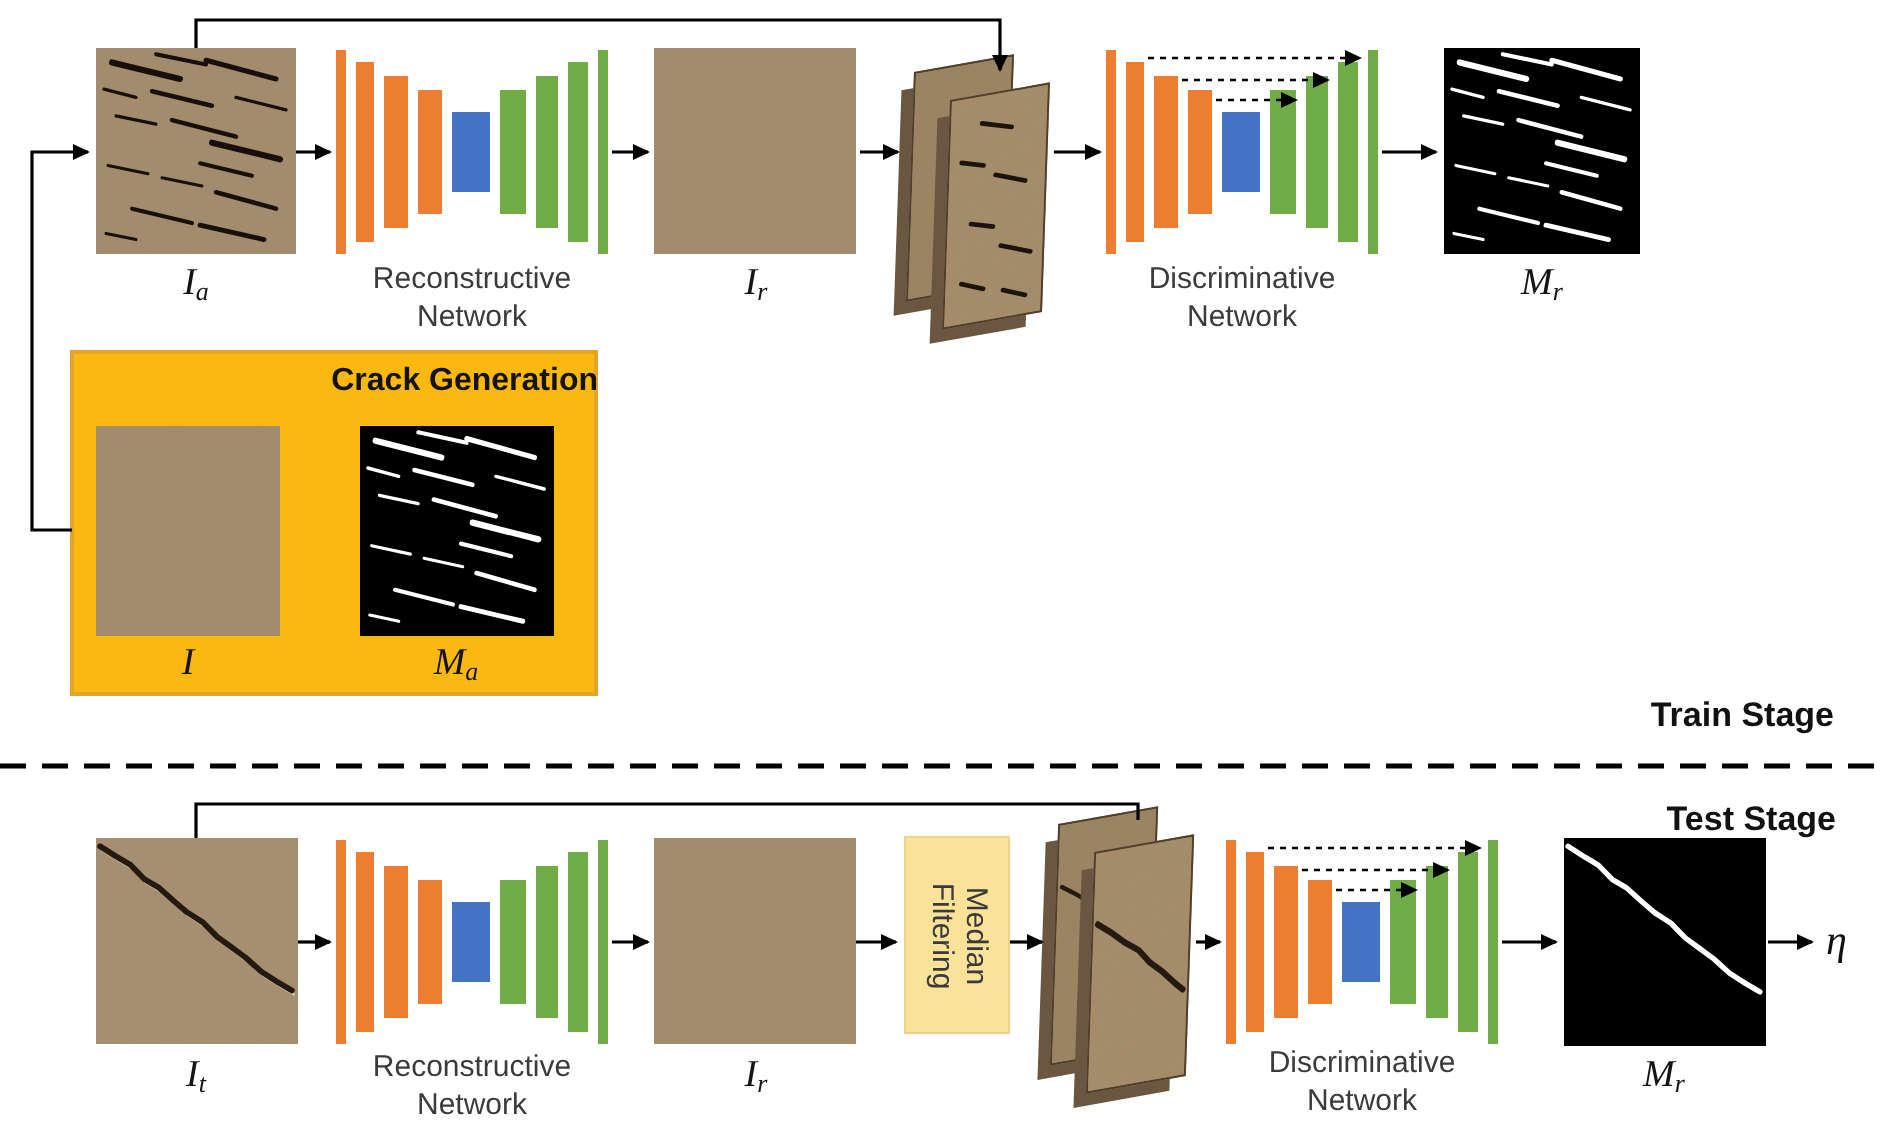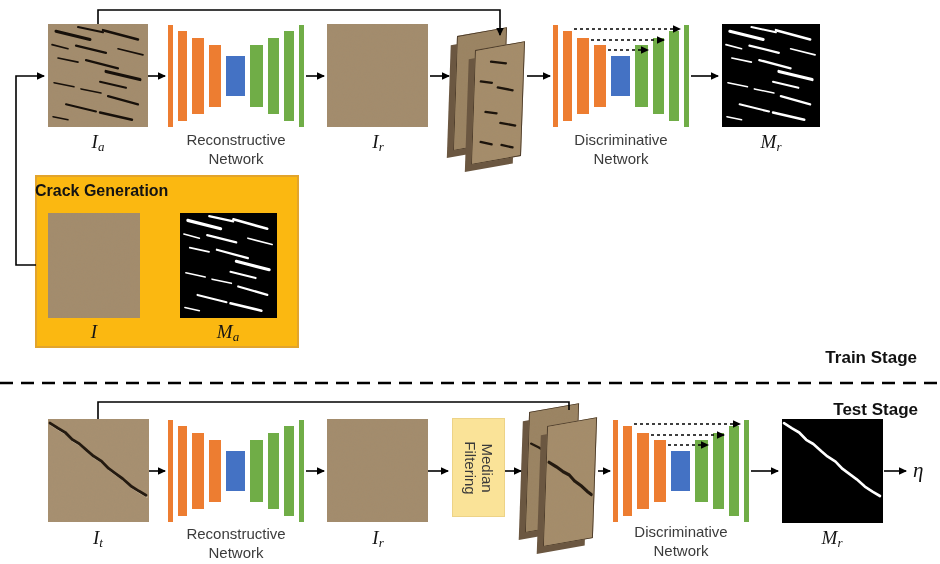--- a/index.html
+++ b/index.html
@@ -21,21 +21,21 @@
   .b7{width:11px;height:76px;} .b8{width:10px;height:90px;} .b9{width:5px;height:102px;}
 
   
   .netlabel{position:absolute;width:160px;text-align:center;font-size:15px;line-height:1.25;color:#3b3b3b;}
   .mlabel{position:absolute;width:70px;text-align:center;font-family:"Liberation Serif", serif;font-style:italic;font-size:19px;color:#141414;}
   .mlabel sub{font-size:13px;font-style:italic;vertical-align:-3px;}
   .stage{position:absolute;font-size:17px;font-weight:bold;color:#111;}
 
   
   .crackbox{position:absolute;left:35px;top:175px;width:264px;height:173px;background:var(--gold);border:2px solid var(--gold-border);box-sizing:border-box;}
-  .cracktitle{position:absolute;left:35px;top:182px;width:264px;text-align:left;font-size:16px;font-weight:bold;color:#131313;}
+  .cracktitle{position:absolute;left:35px;top:182px;width:264px;text-align:right;font-size:16px;font-weight:bold;color:#131313;}
 
   
   .median{position:absolute;left:452px;top:418px;width:53px;height:99px;background:var(--lightyellow);border:1px solid var(--lightyellow-border);box-sizing:border-box;}
   .median .rot{position:absolute;left:50%;top:50%;transform:translate(-50%,-50%) rotate(90deg);text-align:center;font-size:15px;line-height:1.15;color:#3a3a3a;white-space:nowrap;}
 
   
   .panel{position:absolute;width:50px;height:114px;border:1px solid #503f2d;box-sizing:border-box;
          box-shadow:-7px 7px 0 -1px #6b5741;transform:skewY(-12deg) rotate(2deg);background:#a18a69;}
   .panel svg{display:block;width:100%;height:100%;}
 

